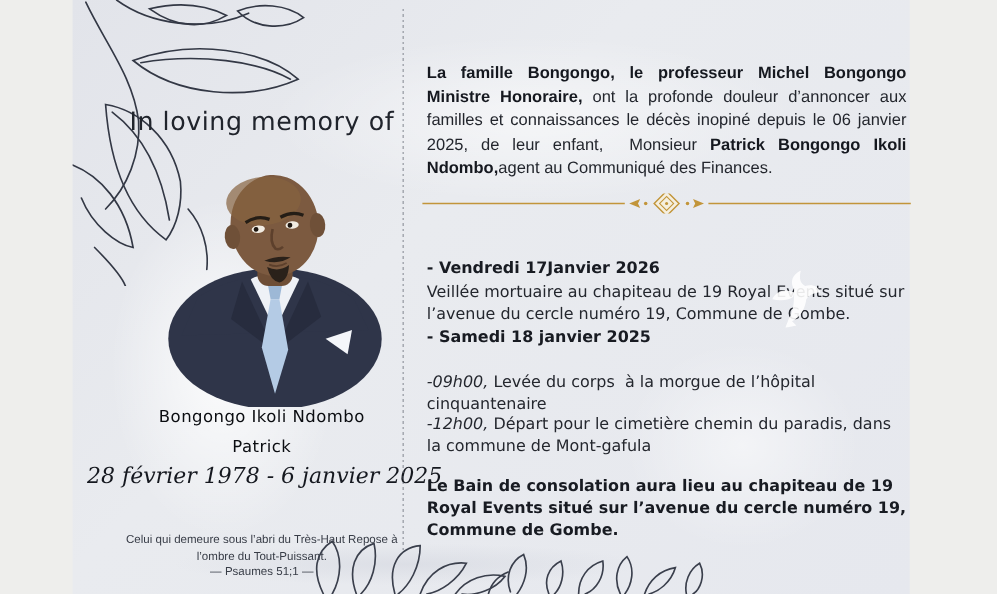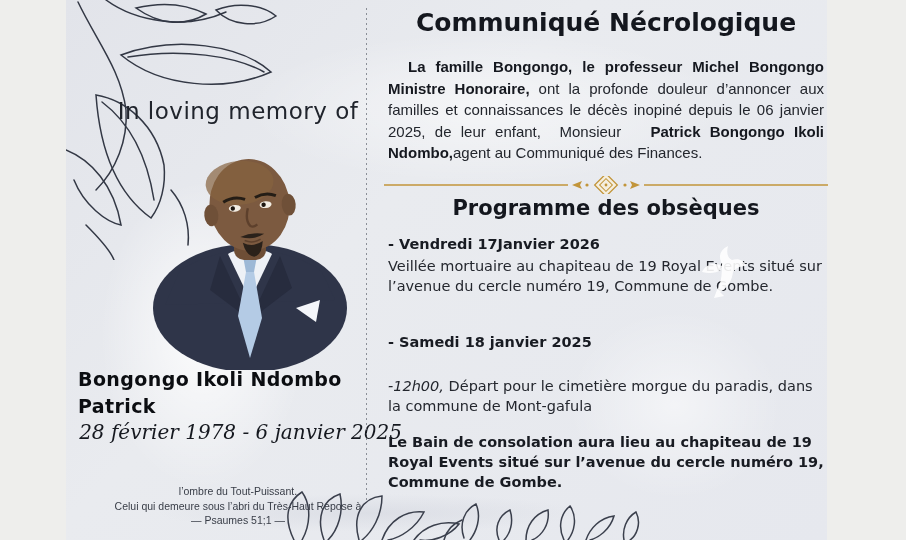--- a/index.html
+++ b/index.html
@@ -20,22 +20,22 @@
   }
   
   .left-panel{position:absolute;left:22px;top:0;width:300px;height:436px;}
   .in-loving{
     position:absolute;left:0;top:98px;width:100%;text-align:center;
     font-family:"DejaVu Sans", sans-serif;font-size:23px;font-weight:400;
     color:#20242c;letter-spacing:.5px;
   }
   .photo{position:absolute;left:62px;top:150px;width:200px;height:220px;}
   .name{
-    position:absolute;left:-10px;top:366px;width:320px;text-align:left;
-    font-family:"DejaVu Sans", sans-serif;font-weight:bold;font-size:19px;
+    position:absolute;left:-10px;top:366px;width:320px;text-align:center;
+    font-family:"DejaVu Sans", sans-serif;font-weight:normal;font-size:15px;
     line-height:27px;color:#0b0d11;letter-spacing:.4px;
   }
   .dates{
     position:absolute;left:-14px;top:420px;width:328px;text-align:right;
     font-family:"DejaVu Serif", serif;font-style:italic;font-size:20px;
     color:#15181f;
   }
   .verse{
     position:absolute;left:10px;top:484px;width:280px;text-align:center;
     font-size:10.5px;line-height:14.5px;color:#383d47;
@@ -52,36 +52,36 @@
   .comm-title{
     position:absolute;left:0;top:8px;width:100%;text-align:center;
     font-family:"DejaVu Sans", sans-serif;font-weight:bold;font-size:25px;
     color:#14171e;
   }
   .comm-body{
     position:absolute;left:0;top:56px;width:100%;
     font-family:"Liberation Sans", sans-serif;font-size:15px;line-height:21.5px;
     text-align:justify;color:#23262d;margin:0;
   }
-  .comm-body strong{color:#15181f;margin-left:20px;}
+  .comm-body strong{color:#15181f;}
   .gold-divider{position:absolute;left:-6px;top:176px;width:448px;height:18px;}
   .prog-title{
     position:absolute;left:0;top:196px;width:100%;text-align:center;
     font-family:"DejaVu Sans", sans-serif;font-weight:bold;font-size:21px;
     color:#14171e;
   }
   .prog{
     font-family:"DejaVu Sans", sans-serif;font-size:14.5px;line-height:20px;
     color:#24272e;margin:0;position:absolute;left:0;width:100%;
   }
   .prog.bold{font-weight:bold;color:#181b22;}
   .prog em{font-style:italic;}
   .friday-heading{top:234px;}
   .friday-text{top:256px;font-family:"DejaVu Sans", sans-serif;}
-  .saturday-heading{top:332px;}
+  .saturday-heading{top:297px;}
   .sat-item1{top:338px;}
   .sat-item2{top:376px;}
   .consolation{top:432px;}
   
   .floral-top{position:absolute;left:0;top:0;}
   .floral-bottom{position:absolute;left:198px;top:490px;}
   .dove{position:absolute;left:636px;top:246px;opacity:.9;}
 </style>
 </head>
 <body>
@@ -149,52 +149,51 @@
     </svg>
 
     <div class="name">
       <span>Bongongo Ikoli Ndombo</span><br>
       <span>Patrick</span>
     </div>
 
     <div class="dates">28 février 1978 - 6 janvier 2025</div>
 
     <div class="verse">
+      <span>Celui qui demeure sous l’abri du Très-Haut Repose à</span>
       <span>l’ombre du Tout-Puissant.</span>
-      <span>Celui qui demeure sous l’abri du Très-Haut Repose à</span>
       <span>— Psaumes 51;1 —</span>
     </div>
   </div>
 
   <div class="v-divider"></div>
 
   <div class="right-panel">
-    <div class="comm-title">Communiqué Nécrologique</div>
 
     <p class="comm-body"><strong>La famille Bongongo, le professeur Michel Bongongo Ministre Honoraire,</strong><span> ont la profonde douleur d’annoncer aux familles et connaissances le décès inopiné depuis le 06 janvier 2025, de leur enfant, &nbsp;Monsieur </span><strong>Patrick Bongongo Ikoli Ndombo,</strong><span>agent au Communiqué des Finances.</span></p>
 
     <svg class="gold-divider" width="448" height="18" viewBox="0 0 448 18" fill="none">
       <line x1="2" y1="9" x2="186" y2="9" stroke="#c2953a" stroke-width="1.4"></line>
       <line x1="262" y1="9" x2="446" y2="9" stroke="#c2953a" stroke-width="1.4"></line>
       <polygon points="190,9 200,5 198,9 200,13" fill="#c2953a"></polygon>
       <polygon points="258,9 248,5 250,9 248,13" fill="#c2953a"></polygon>
       <circle cx="205" cy="9" r="1.6" fill="#c2953a"></circle>
       <circle cx="243" cy="9" r="1.6" fill="#c2953a"></circle>
       <rect x="216" y="1" width="16" height="16" transform="rotate(45 224 9)" stroke="#c2953a" stroke-width="1.3" fill="#f5efdf"></rect>
       <rect x="219.5" y="4.5" width="9" height="9" transform="rotate(45 224 9)" stroke="#c2953a" stroke-width="1" fill="none"></rect>
       <circle cx="224" cy="9" r="1.4" fill="#c2953a"></circle>
     </svg>
 
-    <div class="prog-title">Programme des obsèques</div>
 
     <p class="prog bold friday-heading">- Vendredi 17Janvier 2026</p>
     <p class="prog friday-text">Veillée mortuaire au chapiteau de 19 Royal Events situé sur l’avenue du cercle numéro 19, Commune de Gombe.</p>
 
     <p class="prog bold saturday-heading">- Samedi 18 janvier 2025</p>
-    <p class="prog sat-item2"><em>-12h00,</em><span> Départ pour le cimetière morgue du paradis, dans la commune de Mont-gafula</span></p>
+    <p class="prog sat-item1"><em>-09h00,</em><span> Levée du corps &nbsp;à la morgue de l’hôpital cinquantenaire</span></p>
+    <p class="prog sat-item2"><em>-12h00,</em><span> Départ pour le cimetière chemin du paradis, dans la commune de Mont-gafula</span></p>
 
     <p class="prog bold consolation">Le Bain de consolation aura lieu au chapiteau de 19 Royal Events situé sur l’avenue du cercle numéro 19, Commune de Gombe.</p>
   </div>
 
   <svg class="dove" width="44" height="52" viewBox="0 0 44 52">
     <path d="M20,18 C16,10 18,4 26,0 C24,8 26,12 30,14 C36,12 42,14 44,20 C38,20 34,22 31,26 C30,34 26,42 18,46 L22,50 L12,52 L15,44 C19,38 20,30 20,18 Z" fill="#ffffff"></path>
     <path d="M20,20 C12,16 4,18 0,26 C8,28 14,27 19,24 Z" fill="#ffffff"></path>
   </svg>
 
 </div>

